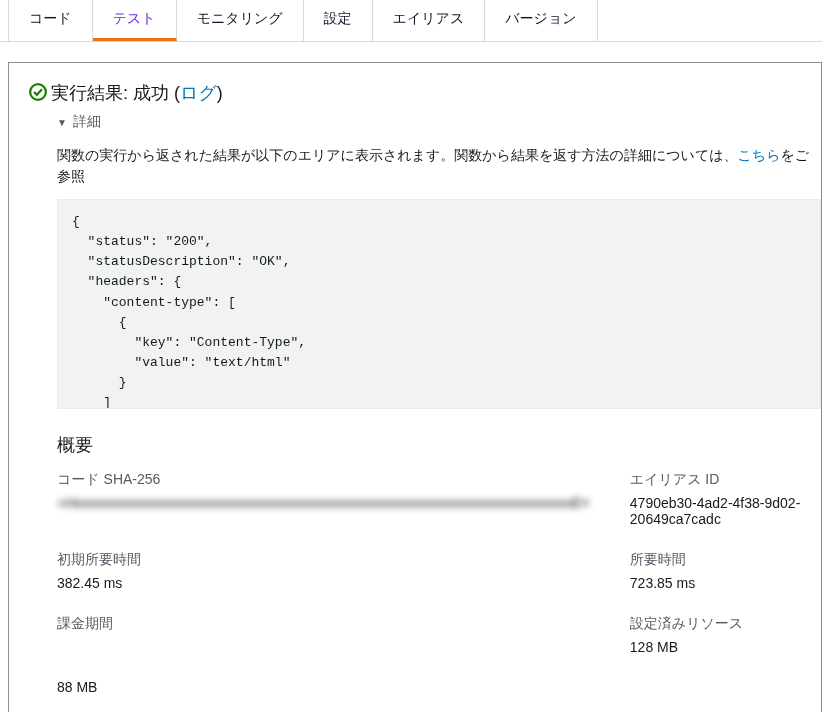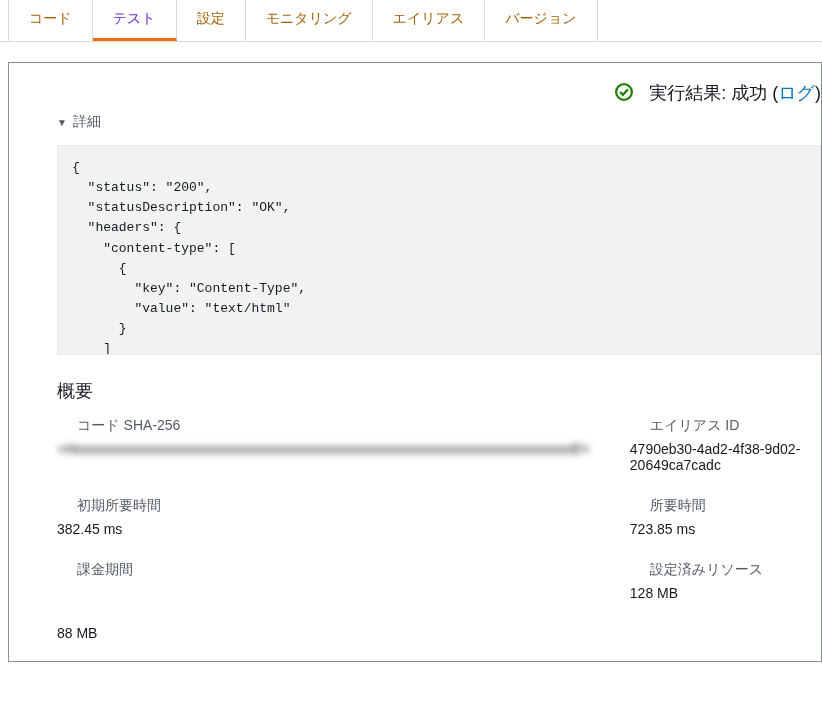--- a/index.html
+++ b/index.html
@@ -11,42 +11,41 @@
     }
     .tabs {
       display: flex;
       border-bottom: 1px solid #d5dbdb;
       padding: 0 8px;
     }
     .tab {
       padding: 10px 20px;
       border-right: 1px solid #d5dbdb;
       cursor: pointer;
-      color: #a16207;
+      color: #0f172a;
       font-size: 14px;
       background: #fff;
     }
     .tab.active {
       color: #6d28d9;
       border-bottom: 3px solid #ec7211;
       font-weight: 500;
     }
     .tab:first-child { border-left: 1px solid #d5dbdb; }
     .result-panel {
       margin: 20px 0 0 8px;
       border: 1px solid #879196;
       border-left: 1px solid #879196;
       padding: 18px 0 20px 20px;
     }
     .result-header {
       display: flex;
       align-items: center;
-      gap: 16px;
+      gap: 4px;
       margin-bottom: 8px;
-      justify-content: flex-end;
     }
     .success-icon {
       width: 18px;
       height: 18px;
       flex-shrink: 0;
     }
     .result-title {
       font-size: 18px;
       font-weight: 500;
       color: #16191f;
@@ -102,39 +101,38 @@
       display: grid;
       grid-template-columns: 1fr 1fr;
       gap: 24px 40px;
       margin-left: 28px;
       padding-right: 20px;
     }
     .summary-item-label {
       font-size: 14px;
       color: #545b64;
       margin-bottom: 6px;
-      margin-left: 20px;
     }
     .summary-item-value {
       font-size: 14px;
       color: #16191f;
     }
     .blur {
       filter: blur(3px);
       user-select: none;
     }
   </style>
 </head>
 <body>
 
 <div class="tabs">
   <div class="tab">コード</div>
   <div class="tab active">テスト</div>
+  <div class="tab">モニタリング</div>
   <div class="tab">設定</div>
-  <div class="tab">モニタリング</div>
   <div class="tab">エイリアス</div>
   <div class="tab">バージョン</div>
 </div>
 
 <div class="result-panel">
   <div class="result-header">
     <span>
       <svg class="success-icon" viewBox="0 0 16 16">
         <circle cx="8" cy="8" r="7" fill="none" stroke="#1d8102" stroke-width="2"></circle>
         <path d="M4.5 8 L7 10.5 L11.5 5.5" fill="none" stroke="#1d8102" stroke-width="2"></path>
@@ -143,20 +141,23 @@
     <span class="result-title">
       <span>実行結果: 成功 (</span><span class="link">ログ</span><span>)</span>
     </span>
   </div>
 
   <div class="details-toggle">
     <span class="caret">▼</span>
     <span>詳細</span>
   </div>
 
+  <div class="description">
+    <span>関数の実行から返された結果が以下のエリアに表示されます。関数から結果を返す方法の詳細については、</span><span class="link2">こちら</span><span>をご参照</span>
+  </div>
 
   <div class="code-block">{
   "status": "200",
   "statusDescription": "OK",
   "headers": {
     "content-type": [
       {
         "key": "Content-Type",
         "value": "text/html"
       }

